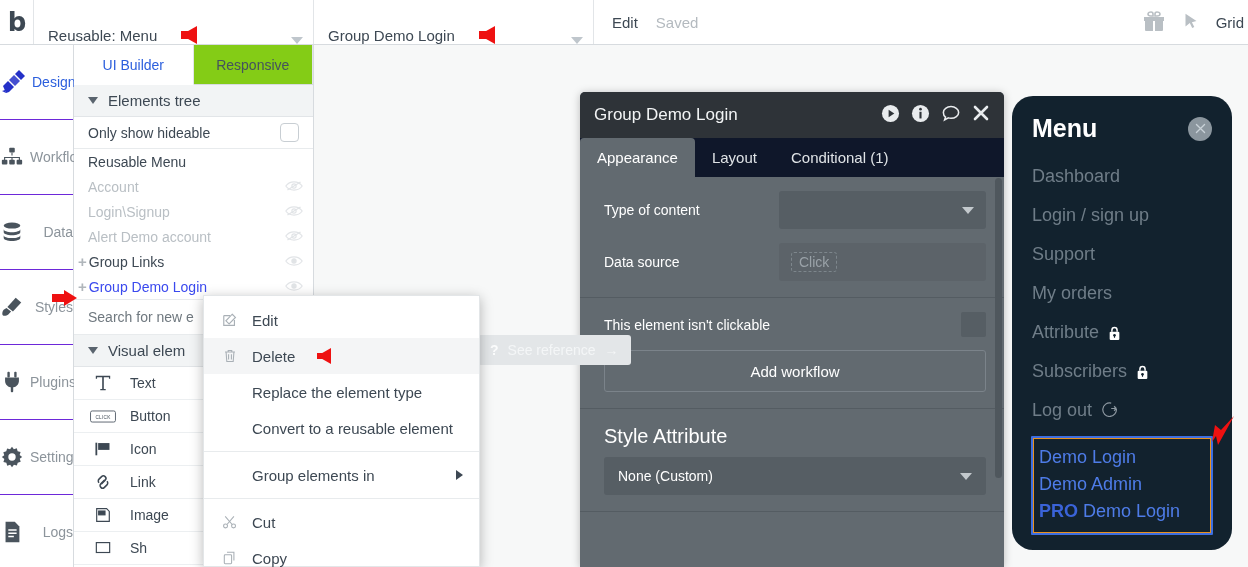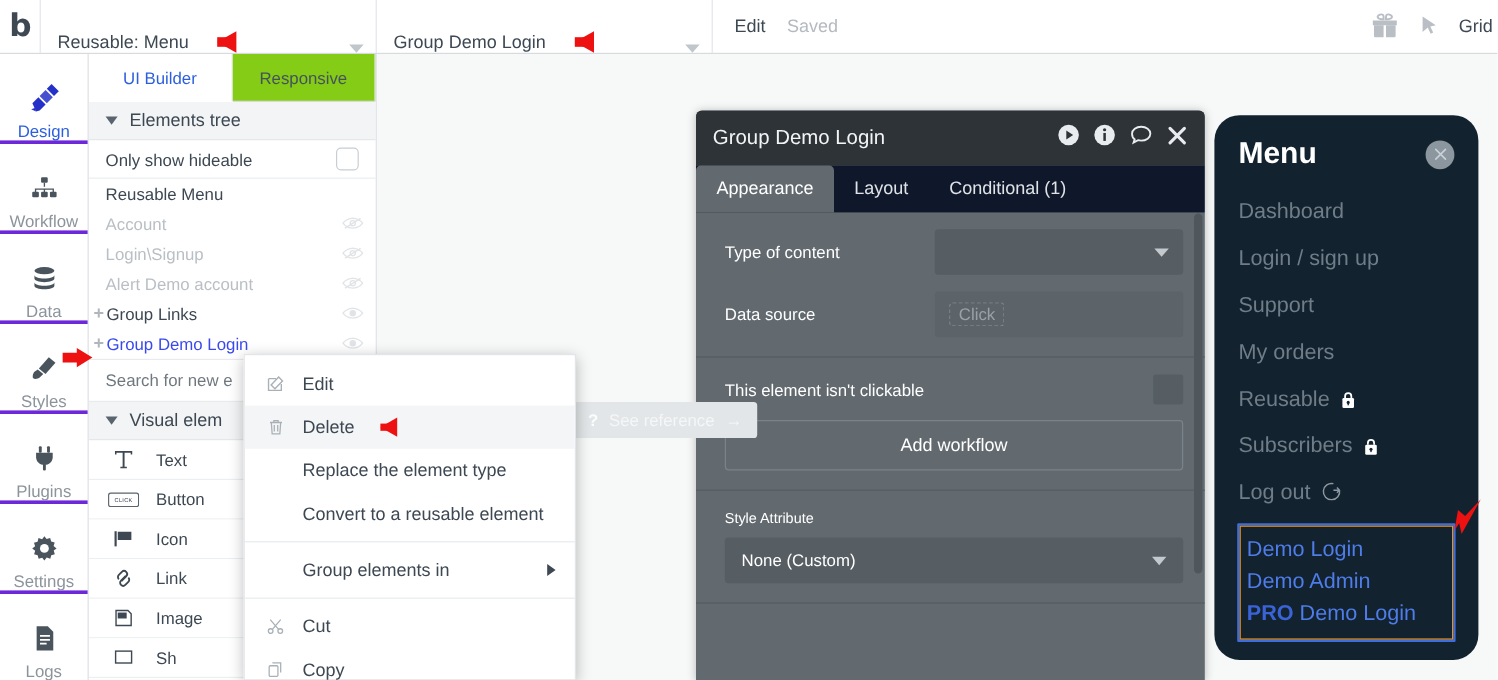--- a/index.html
+++ b/index.html
@@ -63,23 +63,23 @@
   .gift-icon { width: 24px; height: 24px; }
   .cursor-icon { width: 22px; height: 22px; }
   .grid-txt { font-size: 15px; color: #3d4853; }
 
   
   .rail {
     position: absolute; top: 45px; left: 0; width: 74px; height: 522px;
     background: #fff; border-right: 1px solid #d7dbdf;
   }
   .rail-item {
-    height: 75px; display: flex; flex-direction: column;
-    align-items: center; justify-content: flex-end; gap: 6px;
-    border-bottom: 3px solid #6d28d9;
+    height: 75px; display: flex; flex-direction: row;
+    align-items: center; justify-content: space-between; gap: 6px;
+    border-bottom: 1px solid #6d28d9;
   }
   .rail-item .rl { font-size: 14px; color: #8c949b; }
   .rail-item.active .rl { color: #2c5fdd; }
   .rail-ico { height: 26px; display:flex; align-items:center; }
 
   
   .lpanel {
     position: absolute; top: 45px; left: 74px; width: 240px; height: 522px;
     background: #fff; border-right: 1px solid #d7dbdf; overflow: hidden;
   }
@@ -195,21 +195,21 @@
   .dark-cb {
     margin-left: auto; width: 25px; height: 25px;
     background: #565e64; border-radius: 2px;
   }
   .addwf {
     margin: 13px 18px 0 24px; height: 42px;
     border: 1px solid #7b838a; border-radius: 3px;
     display: flex; align-items: center; justify-content: center;
     font-size: 15px; color: #fff;
   }
-  .sa-label { padding: 16px 18px 0 24px; font-size: 12px; color: #fff; }
+  .sa-label { padding: 16px 18px 0 24px; font-size: 20px; color: #fff; }
   .sa-sel {
     margin: 9px 18px 0 24px; height: 38px; background: #565e64;
     border-radius: 3px; display: flex; align-items: center; padding: 0 14px;
     font-size: 14px; color: #fff;
   }
   .pscroll {
     position: absolute; right: 2px; top: 86px; width: 7px; height: 300px;
     background: #4f575d; border-radius: 4px;
   }
 
@@ -662,21 +662,21 @@
       <div class="menu-item">
         <span>Login / sign up</span>
       </div>
       <div class="menu-item">
         <span>Support</span>
       </div>
       <div class="menu-item">
         <span>My orders</span>
       </div>
       <div class="menu-item">
-        <span>Reusable</span>
+        <span>Attribute</span>
         <span class="lock-ico">
           <svg viewBox="0 0 14 16" width="13" height="15" fill="#ffffff">
             <path d="M3.4 6V4.4a3.6 3.6 0 0 1 7.2 0V6h-1.6V4.4a2 2 0 0 0-4 0V6z"></path>
             <rect x="1.8" y="6" width="10.4" height="9" rx="1.2"></rect>
             <circle cx="7" cy="10" r="1.4" fill="#12222e"></circle>
             <rect x="6.4" y="10" width="1.2" height="2.6" fill="#12222e"></rect>
           </svg>
         </span>
       </div>
       <div class="menu-item">

